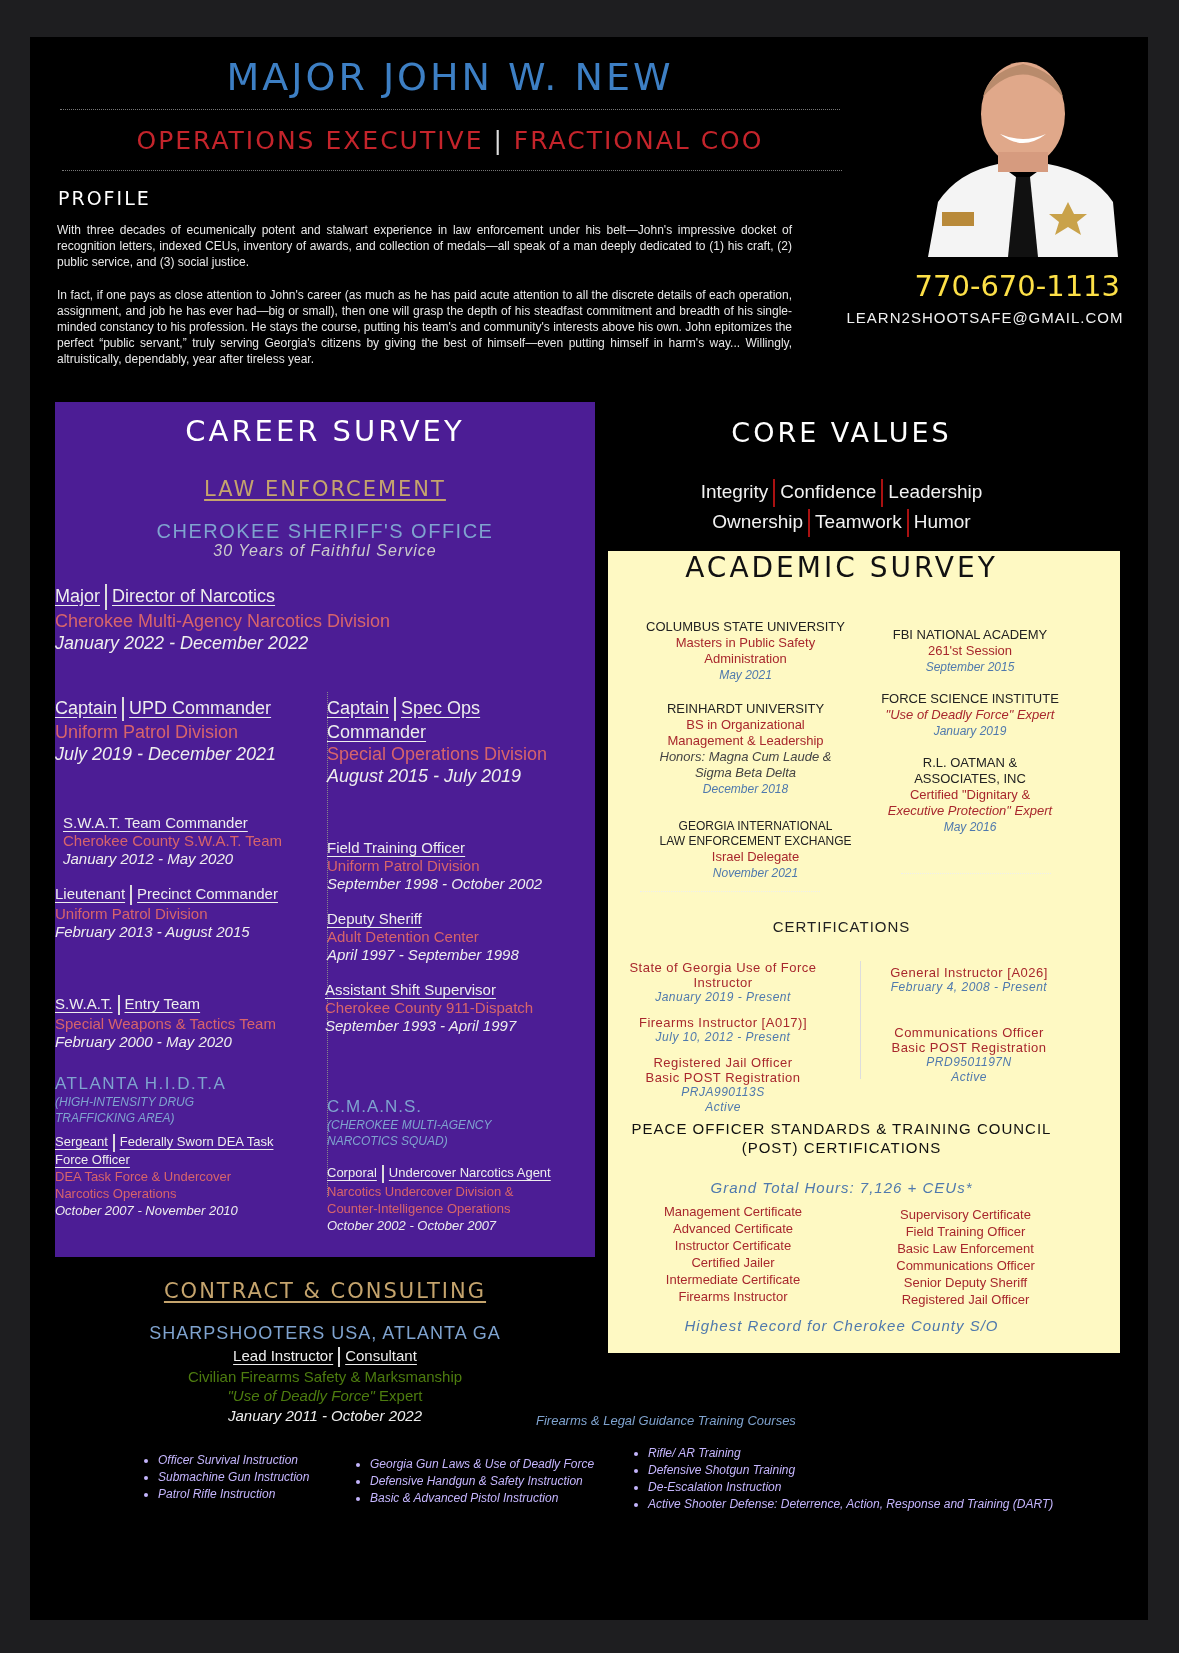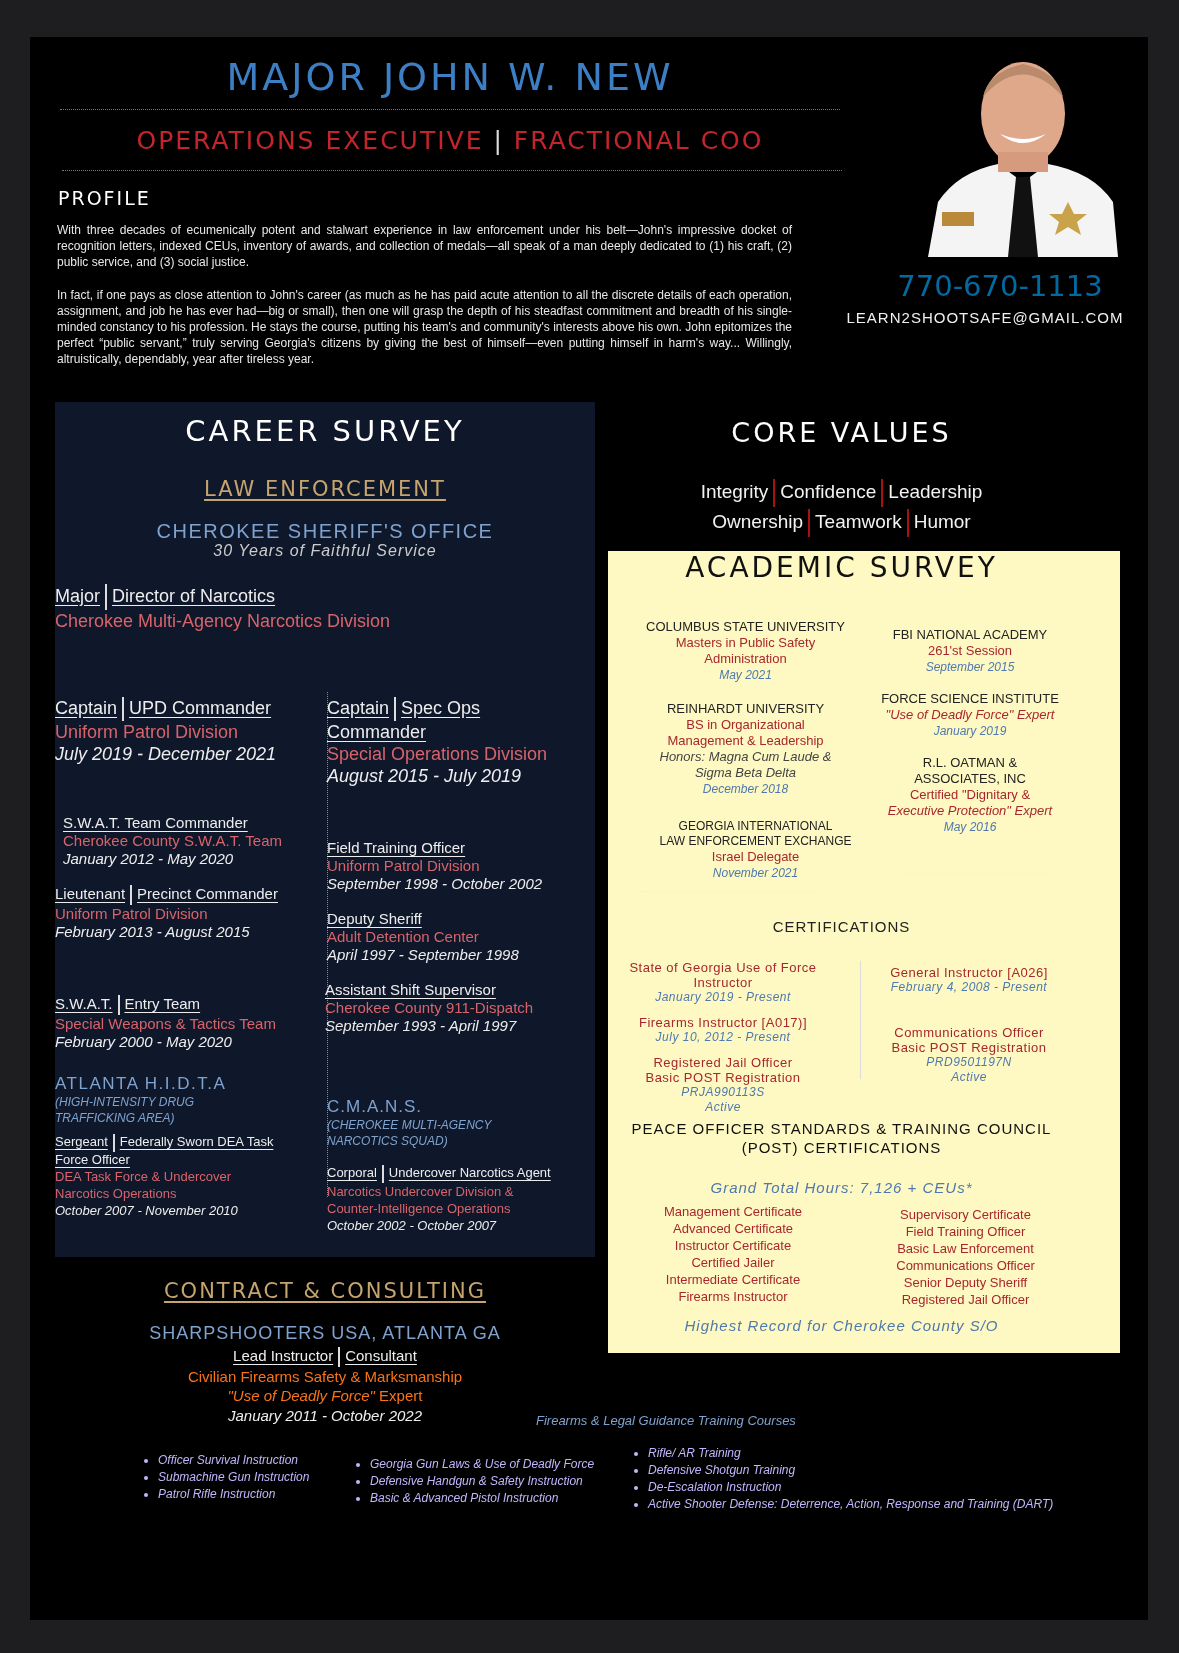--- a/index.html
+++ b/index.html
@@ -3,26 +3,26 @@
 <meta charset="utf-8">
 <style>
   html,body{margin:0;padding:0;}
   body{width:1179px;height:1653px;background:#1e1e20;position:relative;overflow:hidden;font-family:"Liberation Sans",sans-serif;}
   .page{position:absolute;left:30px;top:37px;width:1118px;height:1583px;background:#000;}
   .abs{position:absolute;}
   .disp{font-family:"DejaVu Sans",sans-serif;letter-spacing:4px;font-weight:normal;}
   .c{text-align:center;}
   .u{text-decoration:underline;text-underline-offset:3px;}
   .pipe{display:inline-block;width:2px;background:#ddd;vertical-align:middle;margin:0 5px;}
-  .red{color:#f97316;}
+  .red{color:#4d7c0f;}
   .blue{color:#7fa3cf;}
   .gold{color:#c5a46d;}
   .it{font-style:italic;}
   .dots{position:absolute;height:0;border-top:1px dotted #777;}
-  .career{position:absolute;left:25px;top:365px;width:540px;height:855px;background:#0f172a;}
+  .career{position:absolute;left:25px;top:365px;width:540px;height:855px;background:#4c1d95;}
   .job{position:absolute;text-align:left;}
   .job .t{font-size:15px;color:#eee;line-height:18px;}
   .job .d{font-size:15px;line-height:18px;color:#d7646b;}
   .job .dt{font-size:15px;line-height:18px;color:#eee;font-style:italic;}
   .job.big .t{font-size:18px;line-height:22px;}
   .job.big .d{font-size:18px;line-height:22px;}
   .job.big .dt{font-size:18px;line-height:22px;}
   .vdiv{position:absolute;left:272px;top:290px;height:505px;border-left:1px dotted #888;}
   .academic{position:absolute;left:578px;top:514px;width:512px;height:802px;background:#fef9c3;}
   .acad-item{position:absolute;text-align:center;font-size:13px;line-height:16px;}
@@ -57,36 +57,37 @@
       <path d="M0 205 L10 150 Q30 120 70 112 L95 130 L120 112 Q165 120 185 150 L190 205 Z" fill="#f4f4f4"></path>
       <path d="M88 125 L102 125 L110 205 L80 205 Z" fill="#111"></path>
       <rect x="14" y="160" width="32" height="14" fill="#b98a3a"></rect>
       <polygon points="140,150 146,162 159,162 149,170 153,183 140,175 127,183 131,170 121,162 134,162" fill="#c9a24a"></polygon>
       <ellipse cx="95" cy="62" rx="42" ry="52" fill="#e0a88a"></ellipse>
       <path d="M55 45 Q95 0 135 45 Q130 20 95 12 Q60 20 55 45Z" fill="#b98b6c"></path>
       <path d="M72 82 Q95 100 118 82 Q95 92 72 82Z" fill="#fff"></path>
       <rect x="70" y="100" width="50" height="20" fill="#d69b7f"></rect>
     </svg>
   </div>
-  <div class="abs c" style="left:850px;top:232px;width:240px;font-size:29px;color:#0369a1;font-family:'DejaVu Sans',sans-serif;">770-670-1113</div>
+  <div class="abs c" style="left:850px;top:232px;width:240px;font-size:29px;color:#fde047;font-family:'DejaVu Sans',sans-serif;text-align:right;">770-670-1113</div>
   <div class="abs c" style="left:810px;top:272px;width:290px;font-size:15px;color:#f0f0f0;letter-spacing:1px;">LEARN2SHOOTSAFE@GMAIL.COM</div>
 
   <div class="abs disp" style="left:28px;top:150px;font-size:19px;color:#fff;letter-spacing:2px;">PROFILE</div>
   <div class="abs" style="left:27px;top:185px;width:735px;font-size:12px;line-height:16px;color:#e8e8e8;text-align:justify;">With three decades of ecumenically potent and stalwart experience in law enforcement under his belt—John's impressive docket of recognition letters, indexed CEUs, inventory of awards, and collection of medals—all speak of a man deeply dedicated to (1) his craft, (2) public service, and (3) social justice.</div>
   <div class="abs" style="left:27px;top:250px;width:735px;font-size:12px;line-height:16px;color:#e8e8e8;text-align:justify;">In fact, if one pays as close attention to John's career (as much as he has paid acute attention to all the discrete details of each operation, assignment, and job he has ever had—big or small), then one will grasp the depth of his steadfast commitment and breadth of his single-minded constancy to his profession. He stays the course, putting his team's and community's interests above his own. John epitomizes the perfect “public servant,” truly serving Georgia's citizens by giving the best of himself—even putting himself in harm's way... Willingly, altruistically, dependably, year after tireless year.</div>
 
   <div class="career">
     <div class="abs disp c" style="left:0;top:12px;width:540px;font-size:29px;color:#fff;letter-spacing:3px;">CAREER SURVEY</div>
     <div class="abs disp c u gold" style="left:0;top:75px;width:540px;font-size:21px;letter-spacing:2px;">LAW ENFORCEMENT</div>
     <div class="abs c blue" style="left:0;top:118px;width:540px;font-size:20px;letter-spacing:1.5px;">CHEROKEE SHERIFF'S OFFICE</div>
     <div class="abs c it" style="left:0;top:140px;width:540px;font-size:16px;color:#ccc;letter-spacing:1px;">30 Years of Faithful Service</div>
 
     <div class="job big" style="left:0;top:182px;width:540px;">
       <div class="t"><span class="u">Major</span><span class="pipe" style="height:26px;"></span><span class="u">Director of Narcotics</span></div>
       <div class="d">Cherokee Multi-Agency Narcotics Division</div>
+      <div class="dt">January 2022 - December 2022</div>
     </div>
 
     <div class="vdiv"></div>
 
     <div class="job big" style="left:0;top:295px;width:272px;">
       <div class="t"><span class="u">Captain</span><span class="pipe" style="height:24px;"></span><span class="u">UPD Commander</span></div>
       <div class="d">Uniform Patrol Division</div>
       <div class="dt">July 2019 - December 2021</div>
     </div>
     <div class="job" style="left:8px;top:412px;width:272px;">

